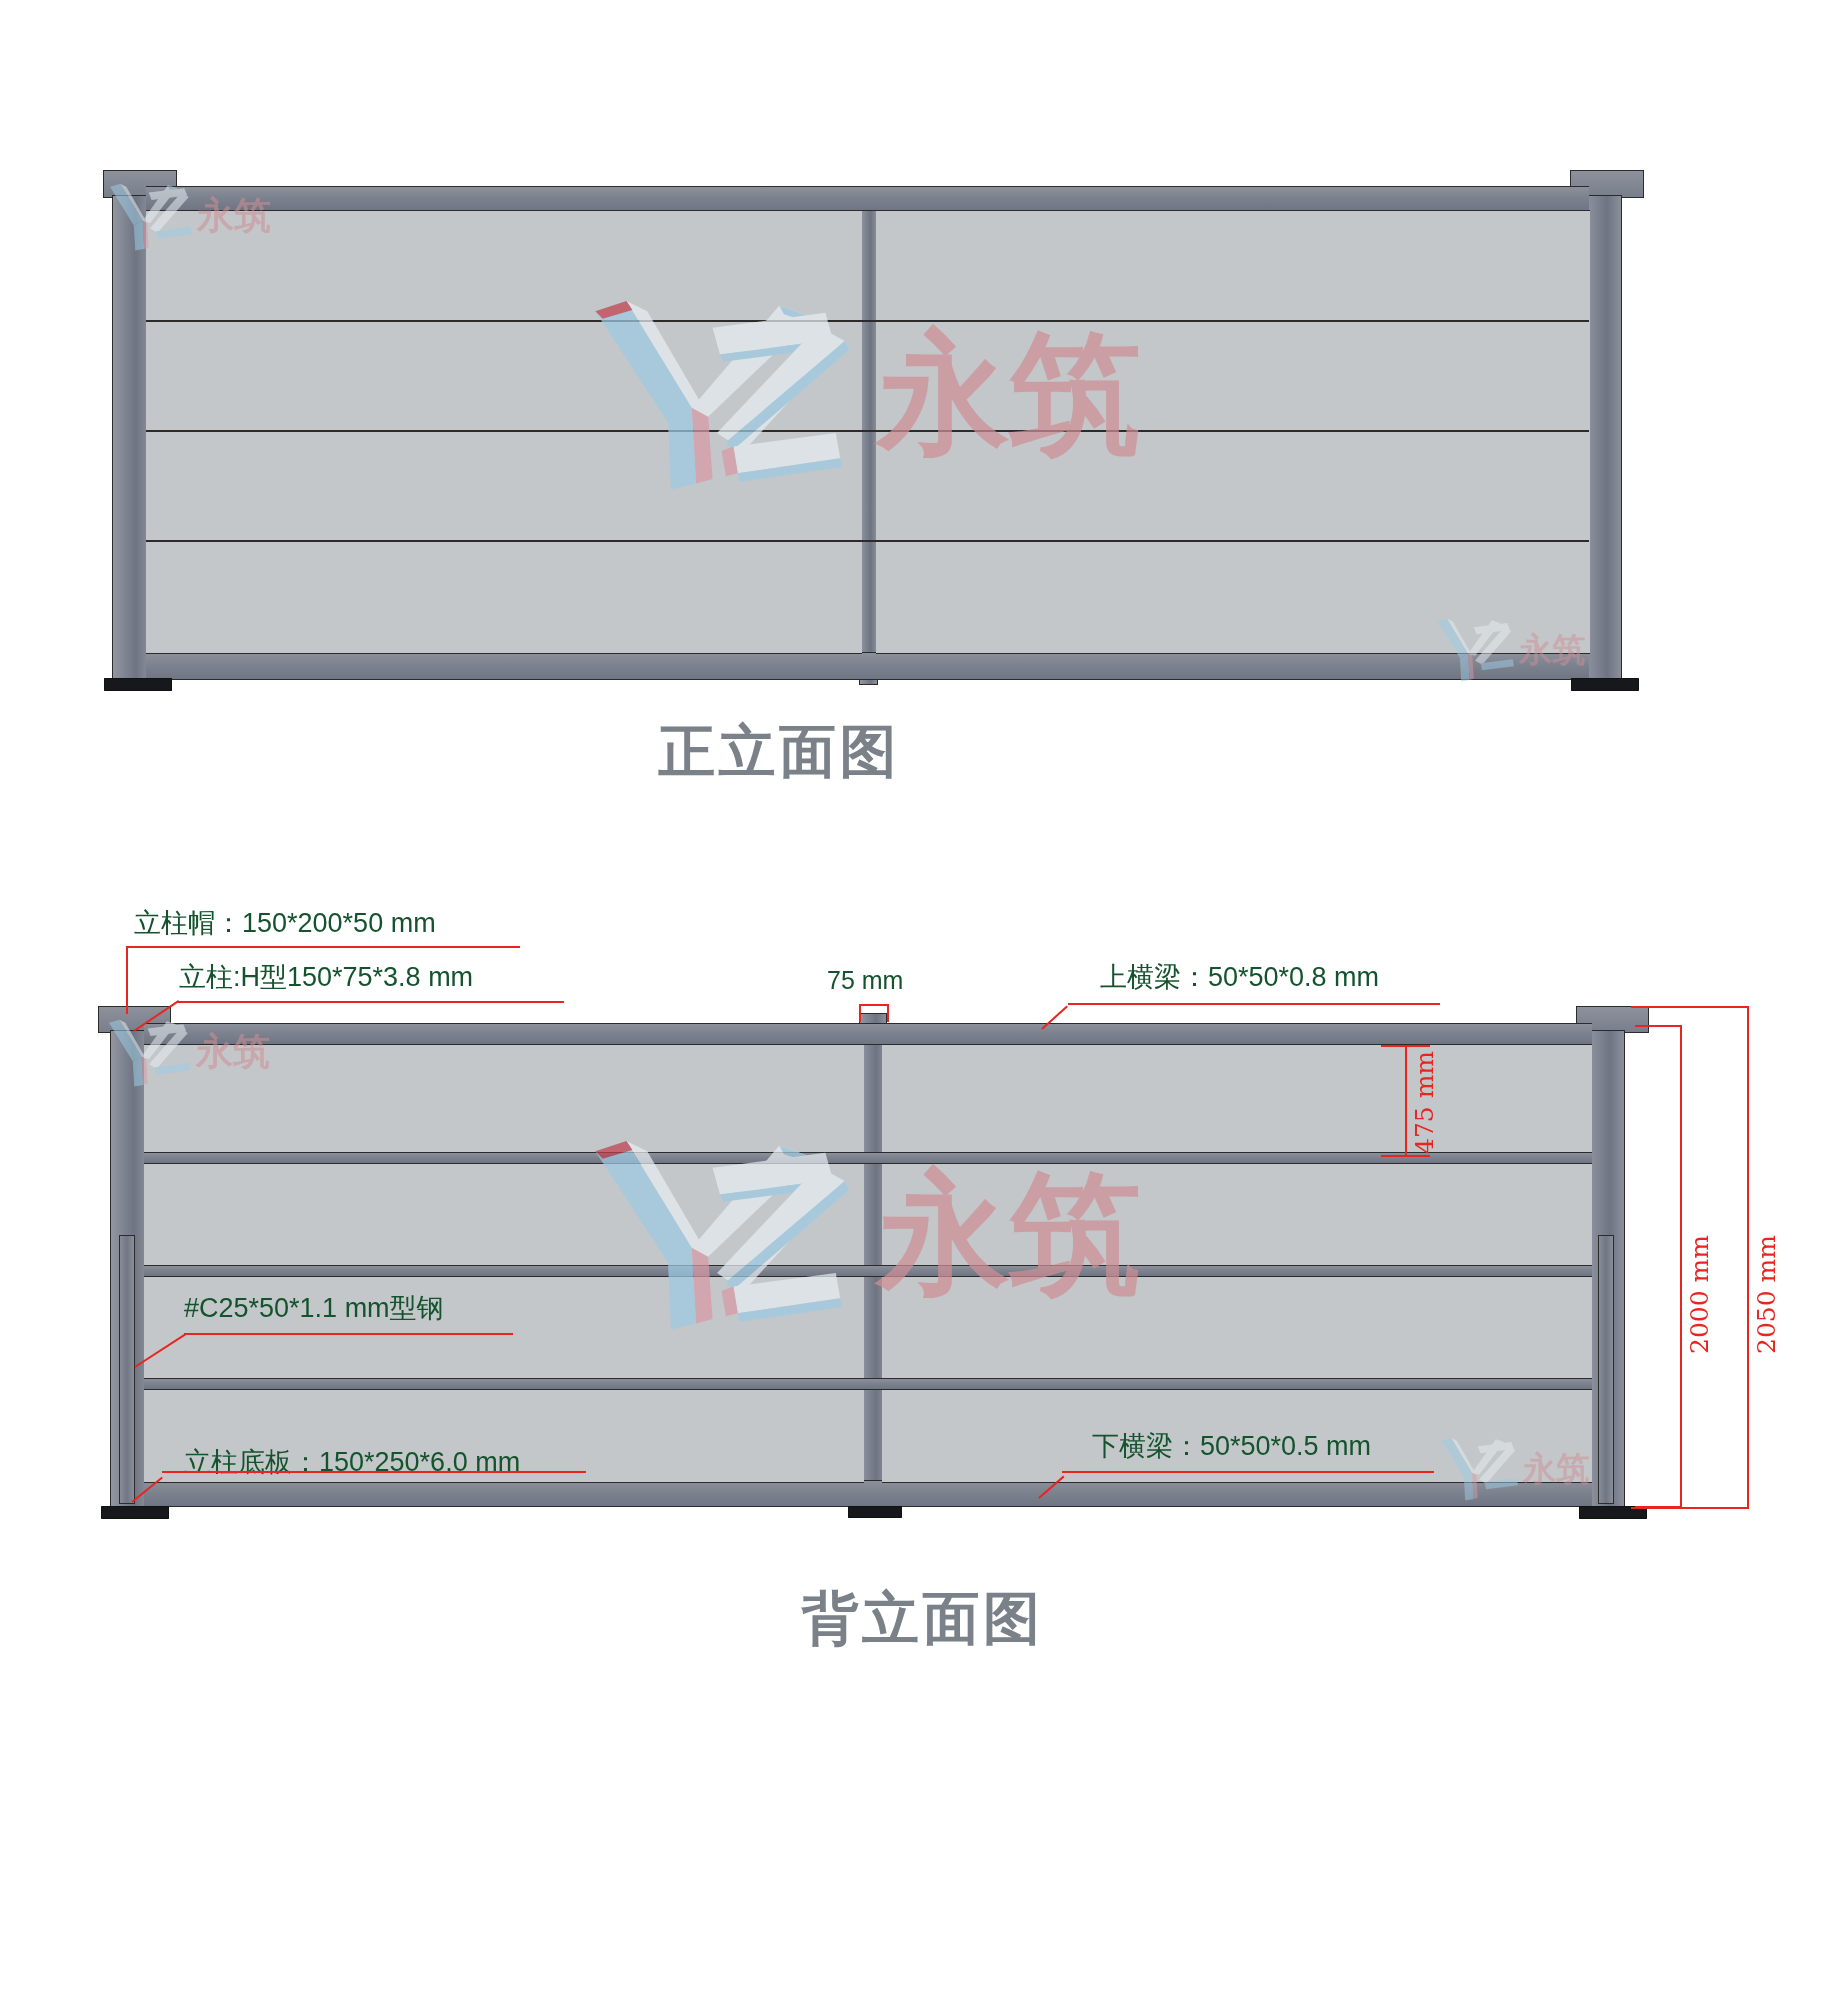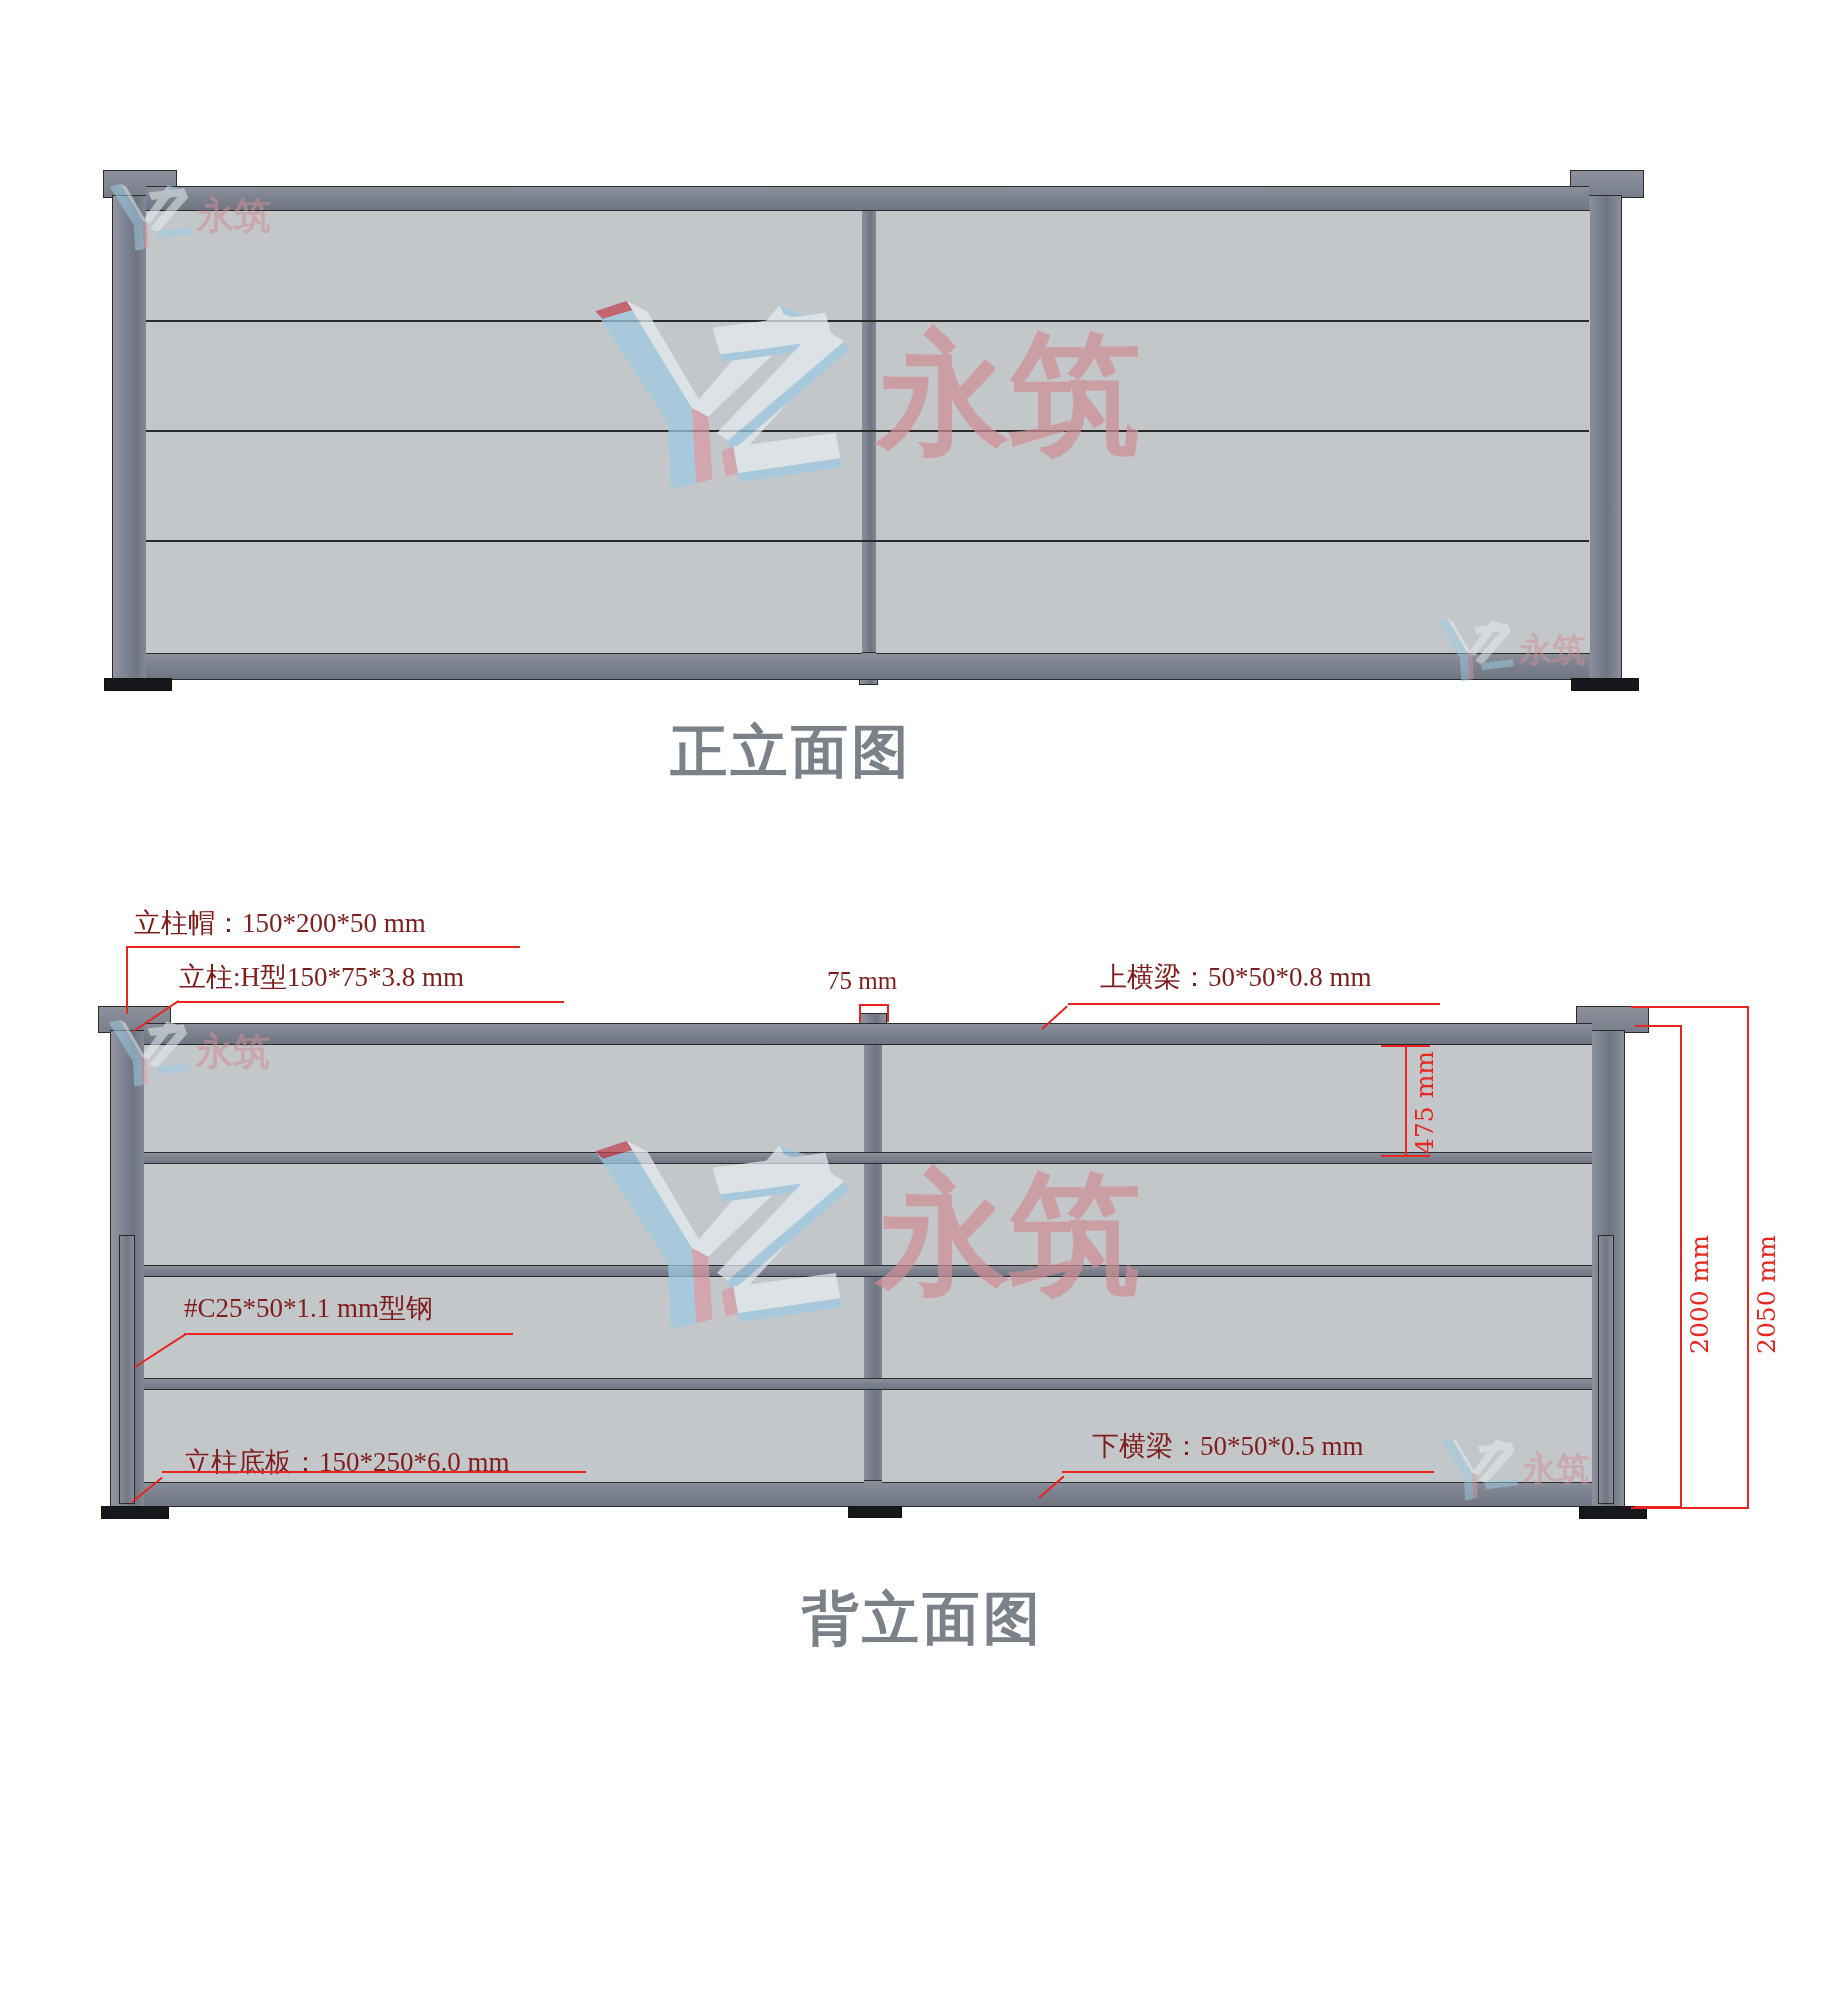--- a/index.html
+++ b/index.html
@@ -66,22 +66,22 @@
     font-weight: 600;
     letter-spacing: 0.06em;
     text-align: center;
     white-space: nowrap;
   }
   .caption-view { font-size: 57px; }
   .caption-title { font-size: 68px; }
 
   
   .anno {
-    color: #7f1d1d;
-    font-family: Liberation Serif, serif;
+    color: #14532d;
+    font-family: Liberation Sans, sans-serif;
     font-size: 27px;
     white-space: nowrap;
     line-height: 1.1;
   }
   .anno-sm { font-size: 25px; }
   .anno-v {
     color: #e8251f;
     font-family: "DejaVu Serif", serif;
     font-size: 25px;
     white-space: nowrap;
@@ -190,21 +190,21 @@
           <path d="M52 52 L86 4 L98 8 L62 55 Z" fill="#e7edf1"></path>
           <path d="M60 14 L108 8 L112 18 L64 24 Z" fill="#e7edf1"></path>
           <path d="M62 62 L104 14 L114 20 L72 68 Z" fill="#e7edf1"></path>
           <path d="M70 66 L116 60 L118 70 L72 76 Z" fill="#9ecbe4"></path>
         </g>
         <text x="125" y="62" font-family="DejaVu Sans, sans-serif" font-size="48" font-weight="700" fill="#cf8f96">永筑</text>
       </svg>
     </div>
   </div>
 
-  <div class="abs caption caption-view" style="left:0; top:714px; width:1558px;margin-left:12px;">正立面图</div>
+  <div class="abs caption caption-view" style="left:0; top:714px; width:1558px;">正立面图</div>
 
   <div class="abs" style="left:0; top:0; width:1845px; height:1562px;">
 
     <div class="abs post-cap" style="left:98px; top:1006px; width:73px; height:27px;"></div>
     <div class="abs post-cap" style="left:1576px; top:1006px; width:73px; height:27px;"></div>
 
     <div class="abs post" style="left:110px; top:1030px; width:39px; height:484px;"></div>
     <div class="abs post" style="left:859px; top:1013px; width:28px; height:501px;"></div>
     <div class="abs post" style="left:1586px; top:1030px; width:39px; height:484px;"></div>
 

